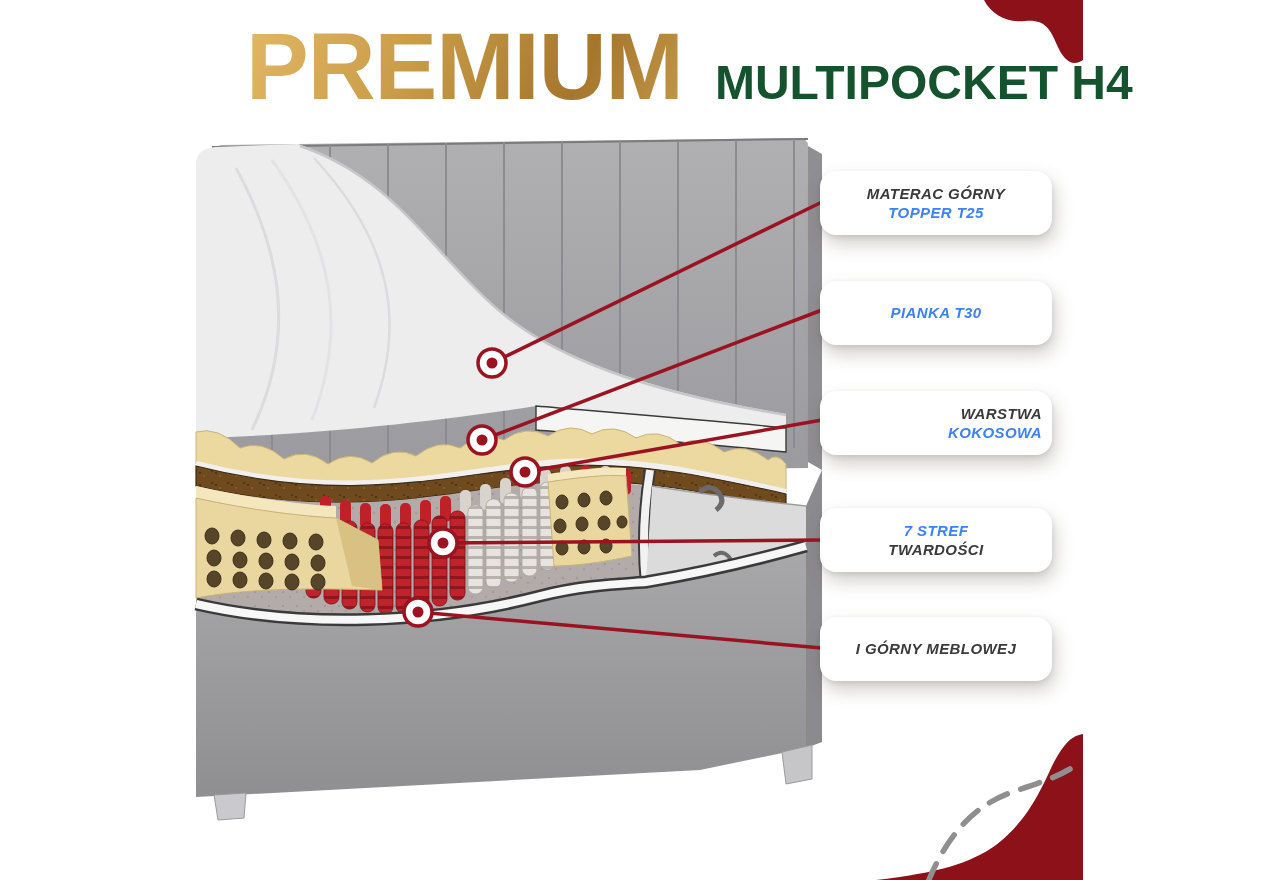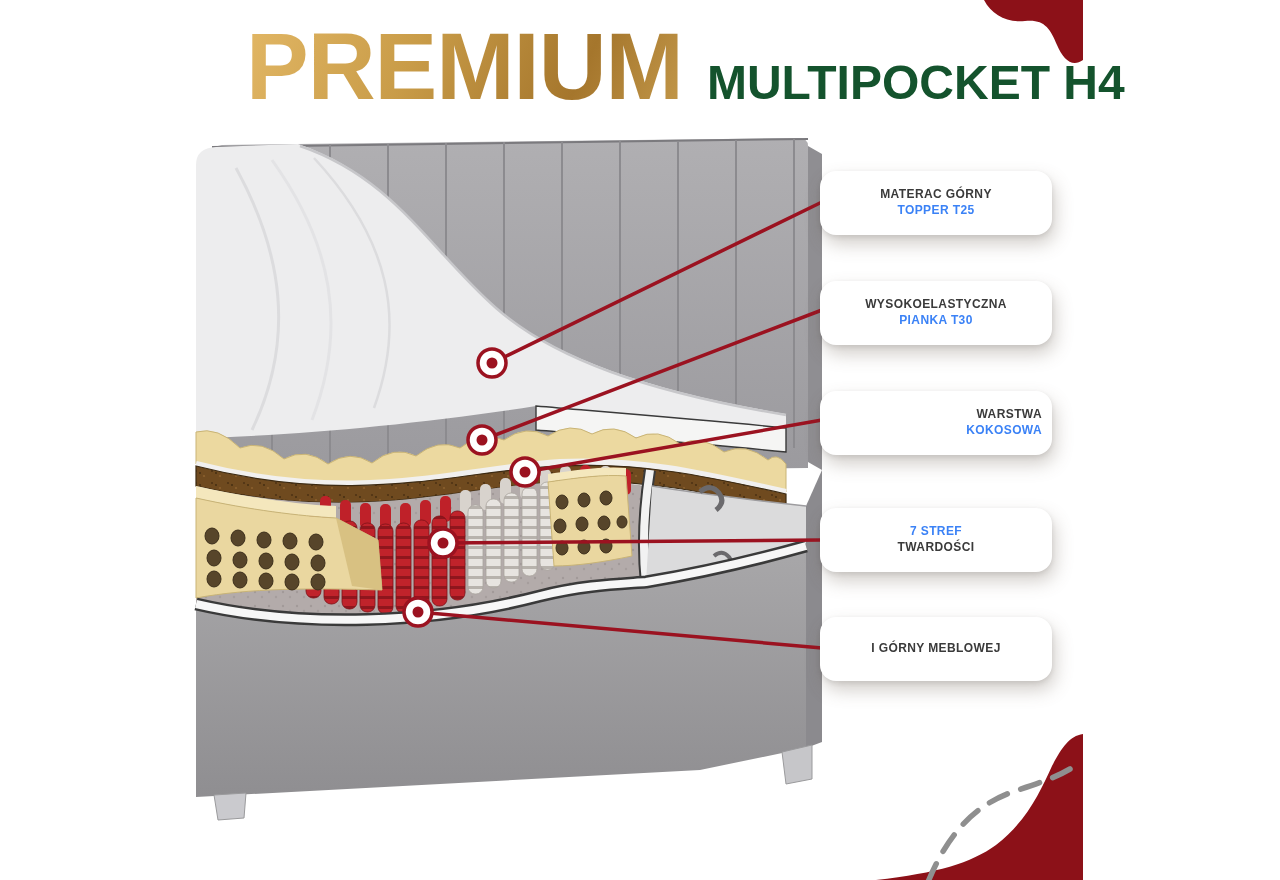--- a/index.html
+++ b/index.html
@@ -2,39 +2,39 @@
 <html><head>
 <meta charset="utf-8">
 <style>
   html,body{margin:0;padding:0;}
   body{
     width:1280px;height:880px;position:relative;overflow:hidden;
     background:#ffffff;font-family:"Liberation Sans", sans-serif;
   }
   #scene{position:absolute;inset:0;width:1280px;height:880px;}
   .title-row{
-    position:absolute;left:246px;top:20px;display:flex;align-items:baseline;gap:24px;
+    position:absolute;left:246px;top:20px;display:flex;align-items:baseline;gap:32px;
     white-space:nowrap;
   }
   .brand{
     font-size:94px;font-weight:800;letter-spacing:-1px;line-height:1;
     background:linear-gradient(115deg,#e2b765 0%,#c99c48 38%,#a5762c 75%,#c3984a 100%);
     -webkit-background-clip:text;background-clip:text;color:transparent;
   }
   .model{
     font-size:48px;font-weight:800;letter-spacing:0px;color:#14532d;line-height:1;
   }
   .callout-card{
     position:absolute;left:820px;width:232px;min-height:64px;
     background:#ffffff;border-radius:16px;
     box-shadow:3px 9px 18px rgba(105,92,80,.30), 0 2px 5px rgba(0,0,0,.10);
     display:flex;flex-direction:column;align-items:center;justify-content:center;
     padding:9px 10px;box-sizing:border-box;text-align:center;
   }
-  .card-line{font-size:12px;line-height:1.3;letter-spacing:.4px;font-weight:700;}
+  .card-line{font-size:15px;line-height:1.3;letter-spacing:.4px;font-weight:700;font-style:italic;}
   .tone-dark{color:#3a3a3a;}
   .tone-gold{color:#3b82f6;}
   #card1{top:171px;} #card2{top:281px;} #card3{top:391px;align-items:flex-end;} #card4{top:508px;} #card5{top:617px;}
 </style>
 </head>
 <body>
 
 <svg id="scene" viewBox="0 0 1280 880" xmlns="http://www.w3.org/2000/svg">
   <defs>
     <linearGradient id="gHead" x1="0" y1="0" x2="0" y2="1">
@@ -259,21 +259,20 @@
 <div class="title-row">
   <span class="brand">PREMIUM</span>
   <span class="model">MULTIPOCKET H4</span>
 </div>
 
 <div id="card1" class="callout-card">
   <span class="card-line tone-dark">MATERAC GÓRNY</span>
   <span class="card-line tone-gold">TOPPER T25</span>
 </div>
 <div id="card2" class="callout-card">
-  <span class="card-line tone-dark">WYSOKOELASTYCZNA</span>
   <span class="card-line tone-gold">PIANKA T30</span>
 </div>
 <div id="card3" class="callout-card">
   <span class="card-line tone-dark">WARSTWA</span>
   <span class="card-line tone-gold">KOKOSOWA</span>
 </div>
 <div id="card4" class="callout-card">
   <span class="card-line tone-gold">7 STREF</span>
   <span class="card-line tone-dark">TWARDOŚCI</span>
 </div>

